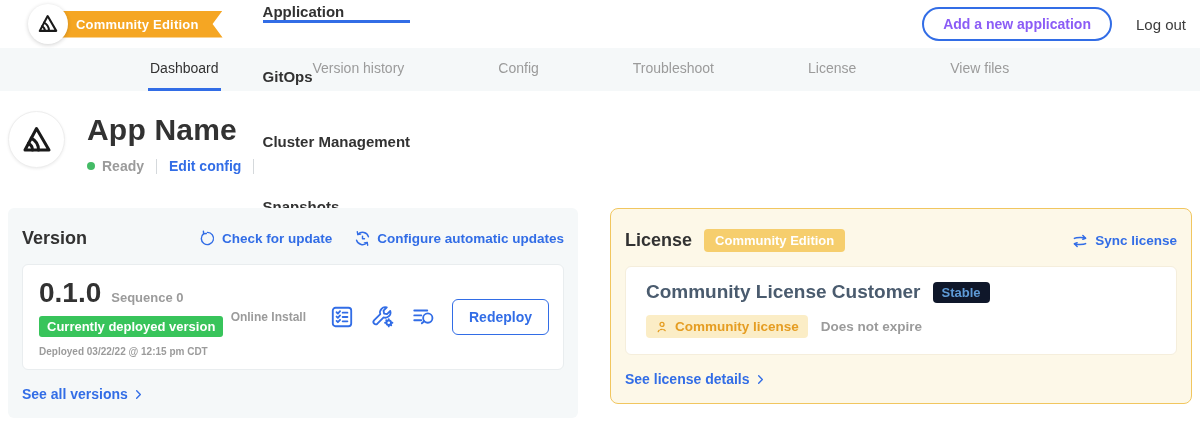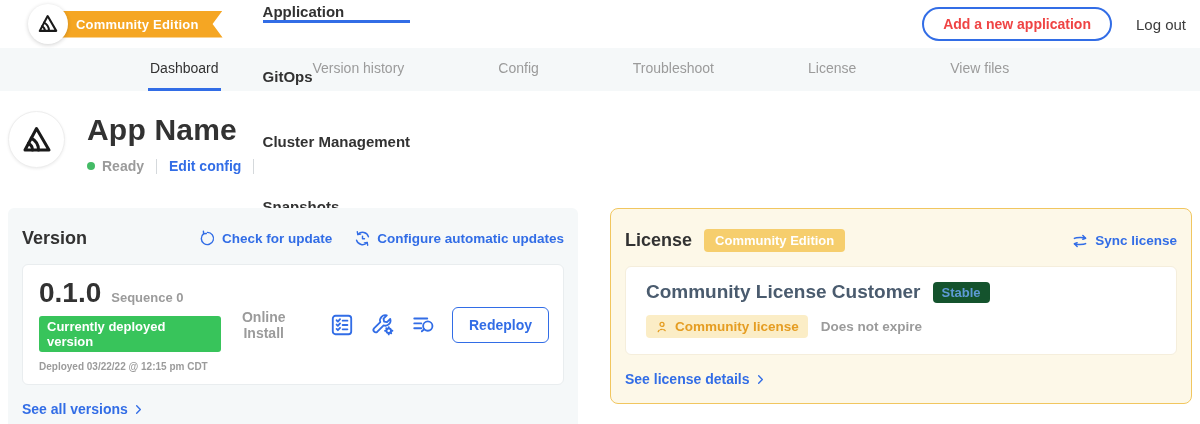--- a/index.html
+++ b/index.html
@@ -11,21 +11,21 @@
   .ribbon { margin-left:14px; height:27px; background:#F5A623; color:#fff; font-size:13px; font-weight:bold;
             display:flex; align-items:center; padding:0 24px 0 34px; border-radius:3px 0 0 3px;
             clip-path:polygon(0 0,100% 0,calc(100% - 10px) 50%,100% 100%,0 100%); letter-spacing:.2px; }
   .logo-circle { position:absolute; left:28px; top:4px; width:40px; height:40px; border-radius:50%;
                  background:#fff; box-shadow:0 1px 4px rgba(0,0,0,.18); display:flex; align-items:center; justify-content:center; z-index:2; }
   .main-nav { display:flex; margin-left:40px; height:48px; gap:42px;flex-direction:column; }
   .top-nav-item { display:flex; align-items:center; height:48px; font-size:15px; font-weight:bold; color:#323232;
                   border-bottom:3px solid transparent; padding-top:3px; cursor:pointer; }
   .top-nav-item.active { border-bottom-color:#326DE6; }
   .header-right { margin-left:auto; display:flex; align-items:center; padding-right:14px; gap:24px; }
-  .add-app-btn { border:2px solid #326DE6; background:#fff; color:#ef4444; font-weight:bold; font-size:14px;
+  .add-app-btn { border:2px solid #326DE6; background:#fff; color:#8b5cf6; font-weight:bold; font-size:14px;
                  border-radius:17px; padding:7px 19px; cursor:pointer; font-family:inherit; }
   .logout { font-size:15px; color:#3c3c3c; font-weight:500; cursor:pointer; }
 
   
   .sub-nav { height:43px; background:#F5F8F9; display:flex; align-items:stretch; padding-left:120px; gap:62px; }
   .sub-nav-item { display:flex; align-items:center; font-size:14px; font-weight:400; color:#9B9B9B;
                   border-bottom:3px solid transparent; padding:0 2px; cursor:pointer;margin-left:28px; }
   .sub-nav-item.active { color:#323232; border-bottom-color:#326DE6; }
 
   
@@ -52,32 +52,32 @@
   .version-inner { margin-top:15px; background:#fff; border:1px solid #E9EDEF; border-radius:6px;
                    padding:12px 14px 12px 16px; display:flex; align-items:center; justify-content:space-between; min-height:98px; }
   .v-left { }
   .v-num-row { display:flex; align-items:baseline; }
   .version-number { font-size:28px; font-weight:800; color:#323232; }
   .sequence { font-size:13px; font-weight:600; color:#9B9B9B; margin-left:10px; }
   .deployed-badge { display:inline-block; margin-top:7px; background:#38C45B; color:#fff; font-size:13px; font-weight:bold;
                     padding:3px 8px; border-radius:3px; }
   .deployed-at { margin-top:9px; font-size:10px; font-weight:600; color:#9B9B9B; }
   .v-right { display:flex; align-items:center; gap:15px; }
-  .install-type { font-size:14px; font-weight:bold; color:#9B9B9B; margin-right:8px;text-align:center; }
+  .install-type { font-size:12px; font-weight:bold; color:#9B9B9B; margin-right:8px; }
   .v-icon { cursor:pointer; display:flex; }
   .redeploy-btn { border:1px solid #326DE6; background:#fff; color:#326DE6; font-size:14px; font-weight:bold;
                   border-radius:6px; padding:9px 16px; cursor:pointer; font-family:inherit; }
 
   .license-card { flex:1; background:#FDF8E8; border:1px solid #F1C65F; border-radius:8px; padding:20px 14px 16px; }
   .edition-badge { margin-left:12px; background:#F6CE6D; color:#fff; font-size:13px; font-weight:bold;
                    padding:4px 11px; border-radius:4px; }
   .license-inner { margin-top:14px; background:#fff; border:1px solid #F5EEDC; border-radius:6px; padding:14px 20px 16px; }
   .cust-row { display:flex; align-items:flex-end; }
   .customer-name { font-size:19px; font-weight:bold; color:#4A5B6E; }
-  .channel-badge { margin-left:12px; background:#14532d; color:#5E9AD6; font-size:13px; font-weight:600;
+  .channel-badge { margin-left:12px; background:#0f172a; color:#5E9AD6; font-size:13px; font-weight:600;
                    padding:3px 9px; border-radius:4px; }
   .lic-row2 { display:flex; align-items:center; margin-top:12px; }
   .type-badge { display:flex; align-items:center; gap:6px; background:#FBEDC6; color:#E59D22; font-size:13.5px;
                 font-weight:bold; padding:4px 9px; border-radius:4px; }
   .expiry { margin-left:13px; font-size:13.5px; font-weight:600; color:#9B9B9B; }
 
   svg { display:block; }
 </style>
 </head>
 <body>

